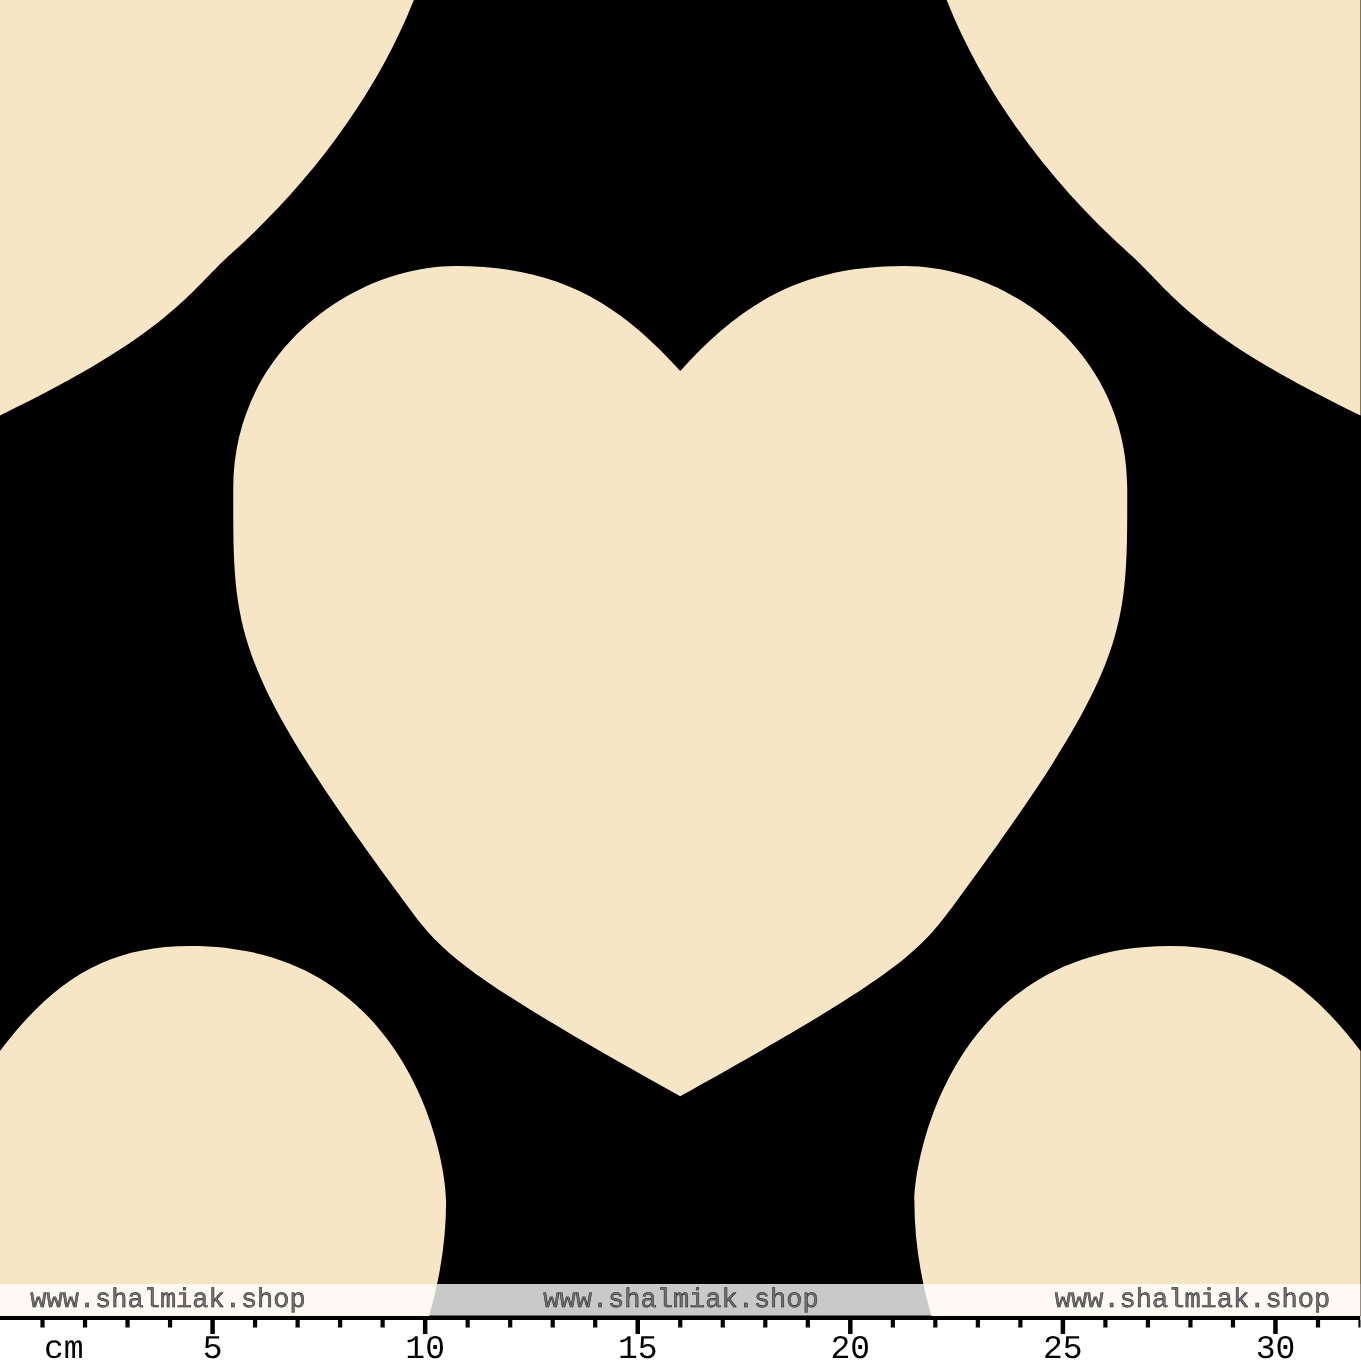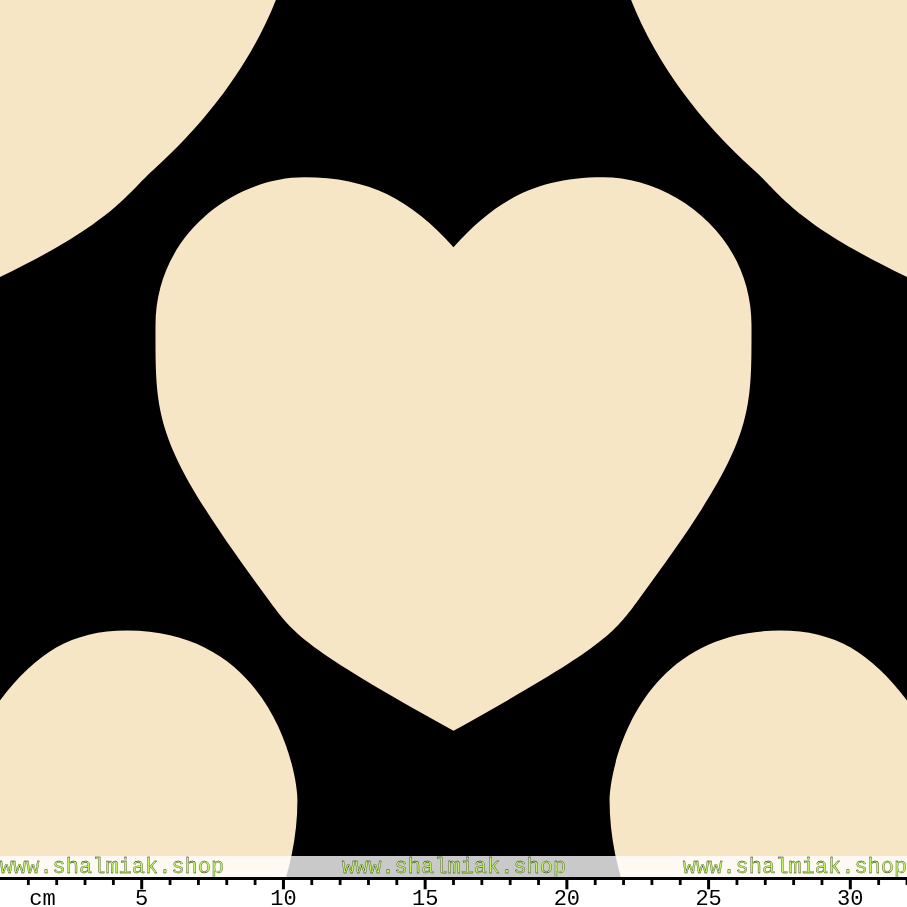--- a/index.html
+++ b/index.html
@@ -1,17 +1,17 @@
 <!DOCTYPE html>
 <html><head>
 <meta charset="utf-8">
 <style>
   html,body{margin:0;padding:0;background:#000;}
   #stage{position:relative;width:907px;height:907px;overflow:hidden;font-family:"Liberation Mono",monospace;}
-  .url{position:absolute;will-change:transform;top:856.5px;height:21px;line-height:21px;font-size:22px;color:#bef264;-webkit-text-stroke:0.3px #101010;white-space:nowrap;transform:translateX(-50%);}
+  .url{position:absolute;will-change:transform;top:856.5px;height:21px;line-height:21px;font-size:18px;color:#737373;-webkit-text-stroke:0.3px #101010;white-space:nowrap;transform:translateX(-50%);}
 </style>
 </head>
 <body>
 <div id="stage">
 
   <svg width="907" height="907" viewBox="0 0 907 907" style="position:absolute;left:0;top:0;">
     <defs>
       <path id="heart" d="M 0,-206.4
         C -42.57,-254.08 -84.15,-276.4 -149.5,-276.4
         C -218.49,-276.4 -298,-219.39 -298,-128.25

